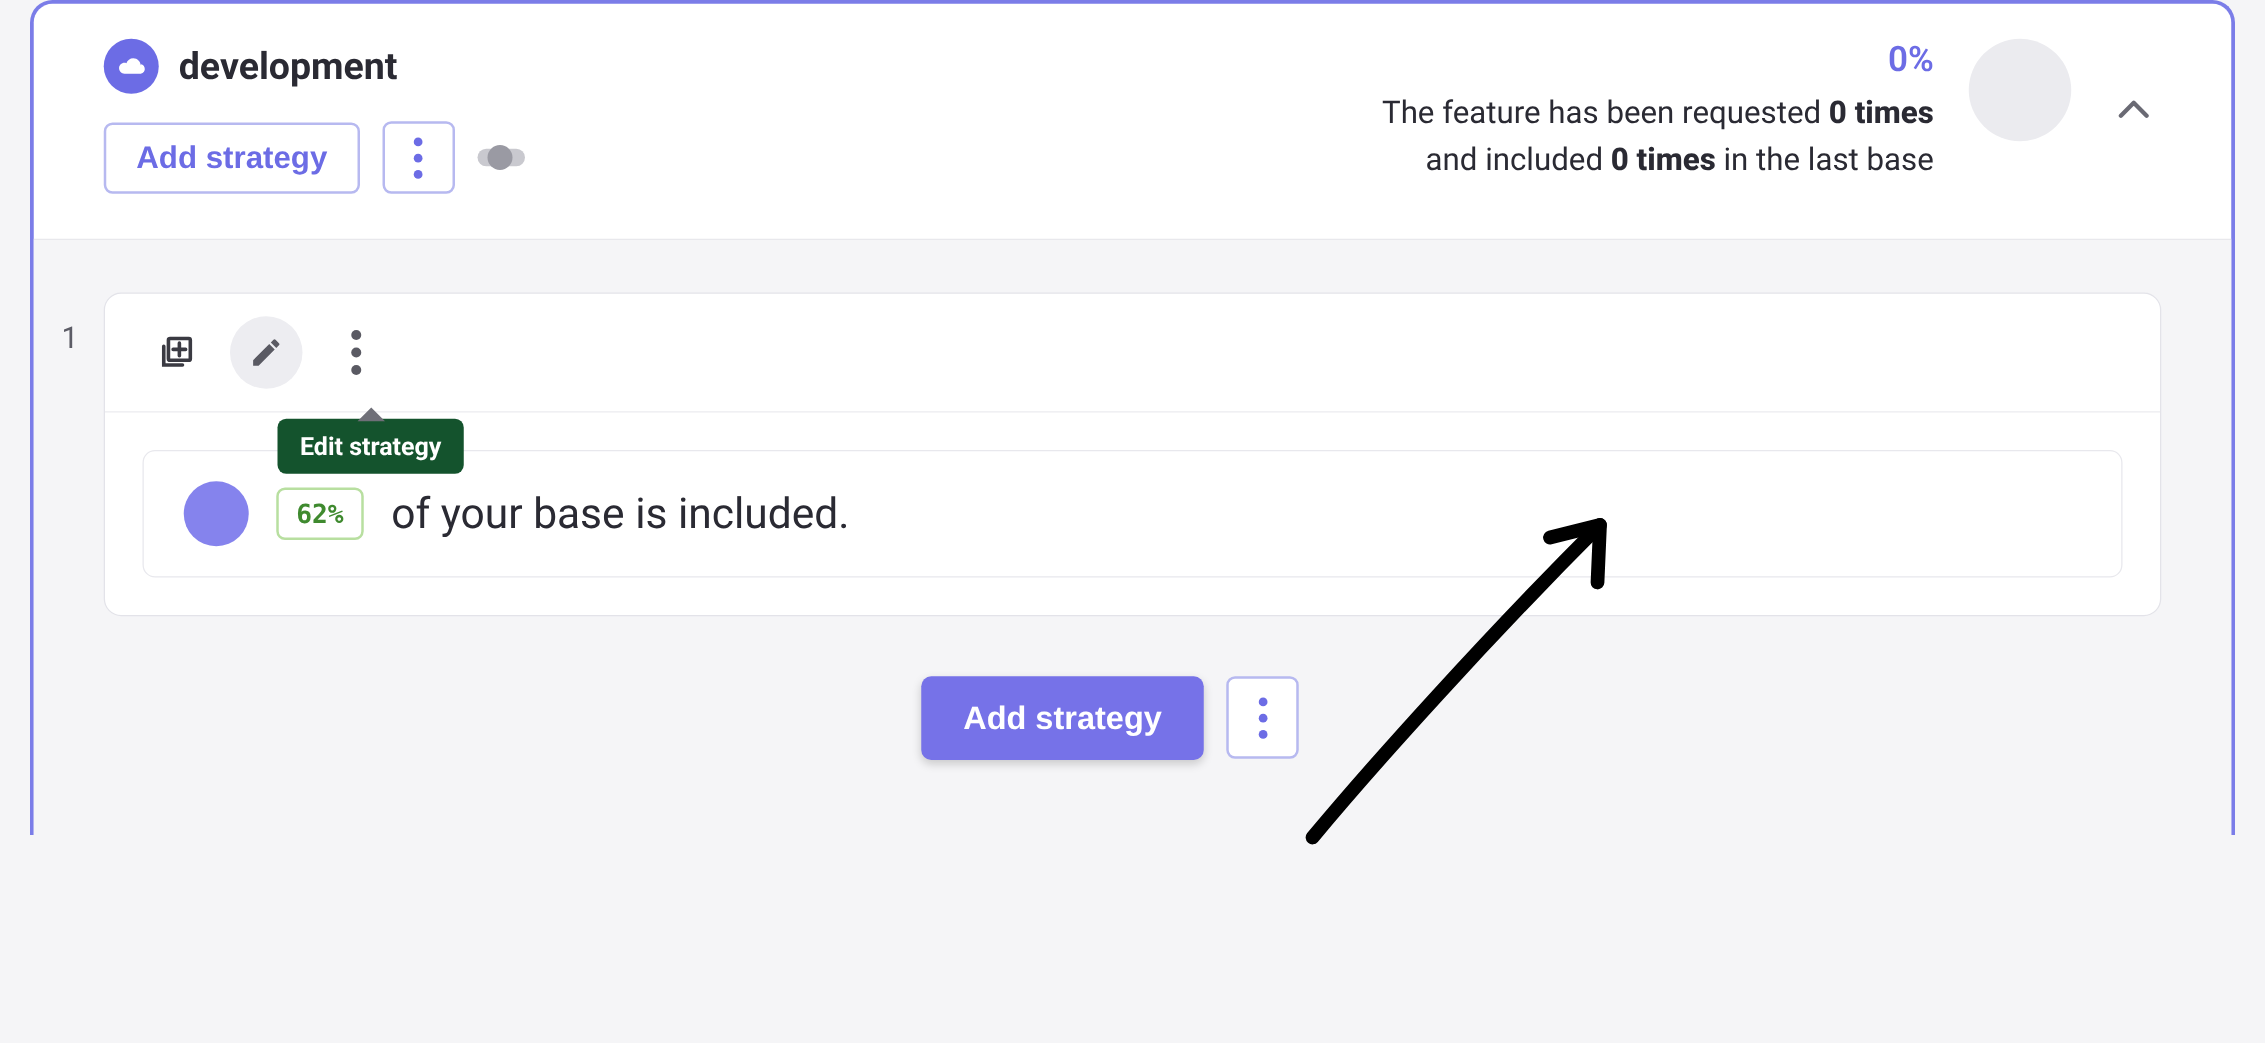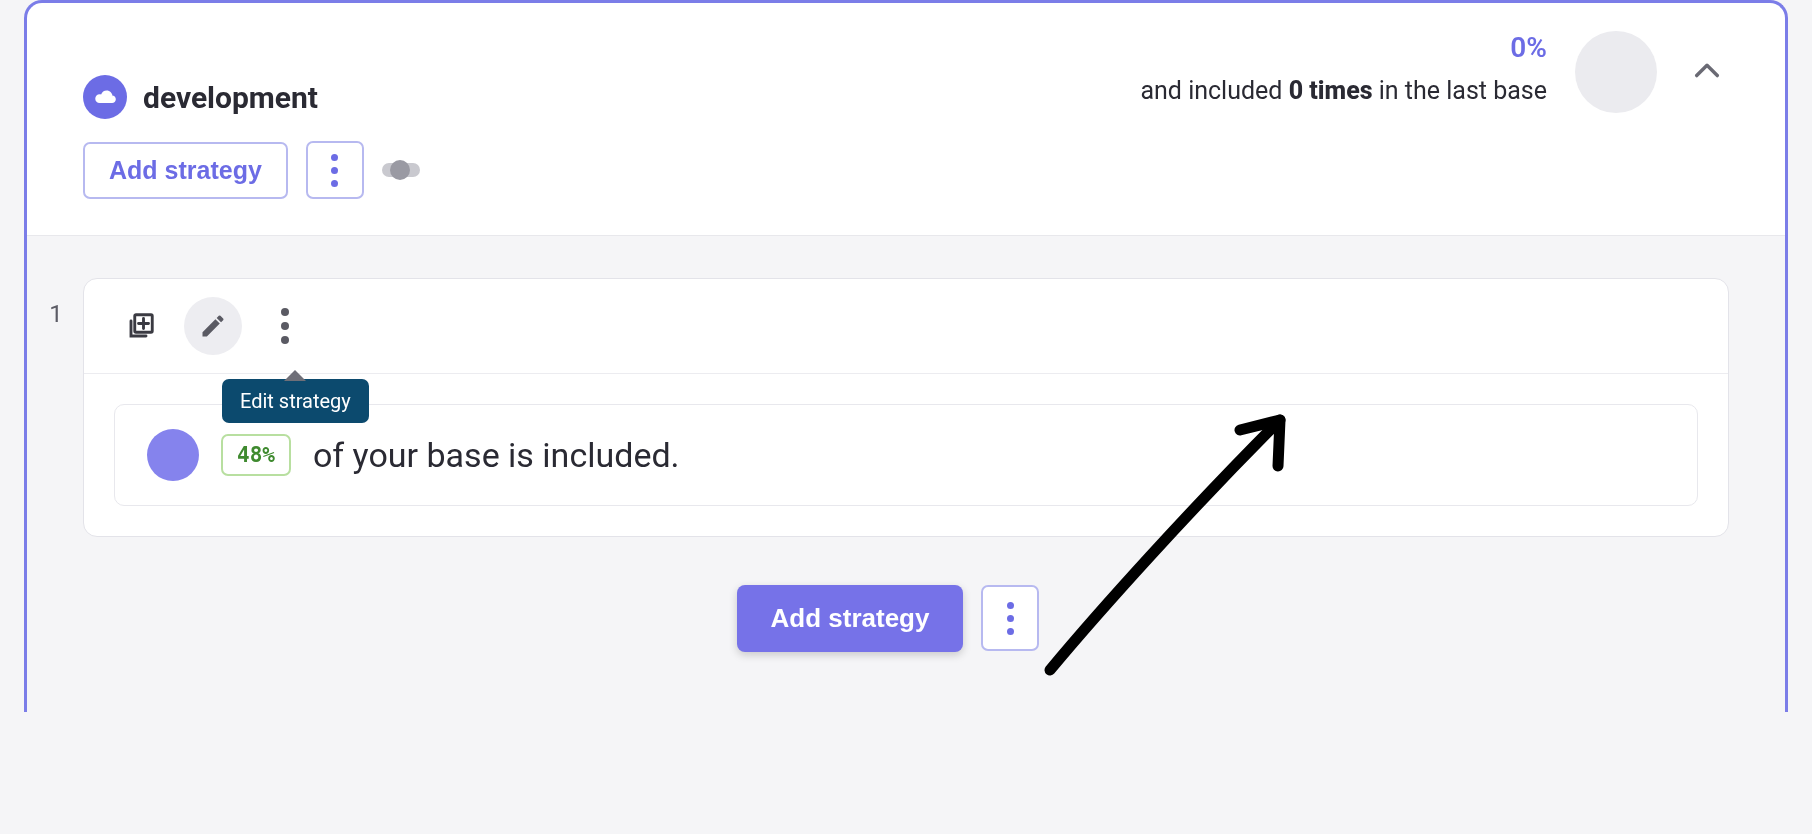--- a/index.html
+++ b/index.html
@@ -20,21 +20,21 @@
     border-radius: 18px 18px 0 0;
     overflow: visible;
   }
   .env-header {
     padding: 28px 56px 36px 56px;
     display: flex;
     align-items: flex-start;
     justify-content: space-between;
     border-bottom: 1px solid #e8e8ec;
   }
-  .env-header-left { display: flex; flex-direction: column; gap: 22px; margin-top: 44px; }
+  .env-header-left { display: flex; flex-direction: column; gap: 22px; }
   .env-title-row { display: flex; align-items: center; gap: 16px; }
   .cloud-badge {
     width: 44px; height: 44px; border-radius: 50%;
     background: #6c6ce5;
     display: flex; align-items: center; justify-content: center;
   }
   .env-name { font-size: 30px; font-weight: 700; color: #2a2a33; }
   .env-actions-row { display: flex; align-items: center; gap: 18px; }
   .btn-outline {
     border: 2px solid #b7b9f0;
@@ -106,21 +106,21 @@
   .drag-grid span { width: 8px; height: 8px; border-radius: 50%; background: #9b9ba5; }
   .strategy-title { font-size: 29px; font-weight: 700; color: #2a2a33; }
   .strategy-head-right { display: flex; align-items: center; gap: 14px; position: relative; }
   .icon-btn {
     width: 58px; height: 58px; border-radius: 50%; border: none; background: transparent;
     display: flex; align-items: center; justify-content: center; cursor: pointer;
   }
   .icon-btn.hover { background: #ededf1; }
   .tooltip {
     position: absolute; top: 82px; left: 38px;
-    background: #0c4a6e; color: #fff; font-size: 20px; font-weight: 400;
+    background: #14532d; color: #fff; font-size: 20px; font-weight: 700;
     padding: 10px 18px; border-radius: 7px; white-space: nowrap;
   }
   .tooltip::before {
     content: ""; position: absolute; top: -9px; left: 50%; transform: translateX(-50%);
     border-left: 11px solid transparent; border-right: 11px solid transparent;
     border-bottom: 11px solid #6f6f78;
   }
   .dots-v-gray { display: flex; flex-direction: column; gap: 6px; }
   .dots-v-gray span { width: 8px; height: 8px; border-radius: 50%; background: #5a5a63; }
 
@@ -178,20 +178,23 @@
                 <span></span>
               </span>
           </button>
           <div class="toggle-off"></div>
         </div>
       </div>
 
       <div class="env-header-right">
         <div class="stats-block">
           <div class="stats-pct">0%</div>
+          <div class="stats-text">
+            <span>The feature has been requested </span><b>0 times</b>
+          </div>
           <div class="stats-text">
             <span>and included </span><b>0 times</b><span> in the last base</span>
           </div>
         </div>
         <div class="stats-circle"></div>
         <button class="chevron-btn">
           <svg width="28" height="16" viewBox="0 0 24 14" fill="none" stroke="#6a6a74" stroke-width="3" stroke-linecap="round" stroke-linejoin="round">
               <polyline points="3,11 12,2 21,11"></polyline>
             </svg>
         </button>
@@ -224,21 +227,21 @@
                     <span></span>
                     <span></span>
                     <span></span>
                   </span>
               </button>
             </div>
           </div>
           <div class="strategy-body">
             <div class="inclusion-box">
               <div class="purple-dot"></div>
-              <div class="pct-badge">48%</div>
+              <div class="pct-badge">62%</div>
               <div class="inclusion-text">of your base is included.</div>
             </div>
           </div>
         </div>
       </div>
 
       <div class="bottom-actions">
         <button class="btn-solid">Add strategy</button>
         <button class="btn-icon-outline" style="height:66px;width:58px;">
           <span class="dots-v">

